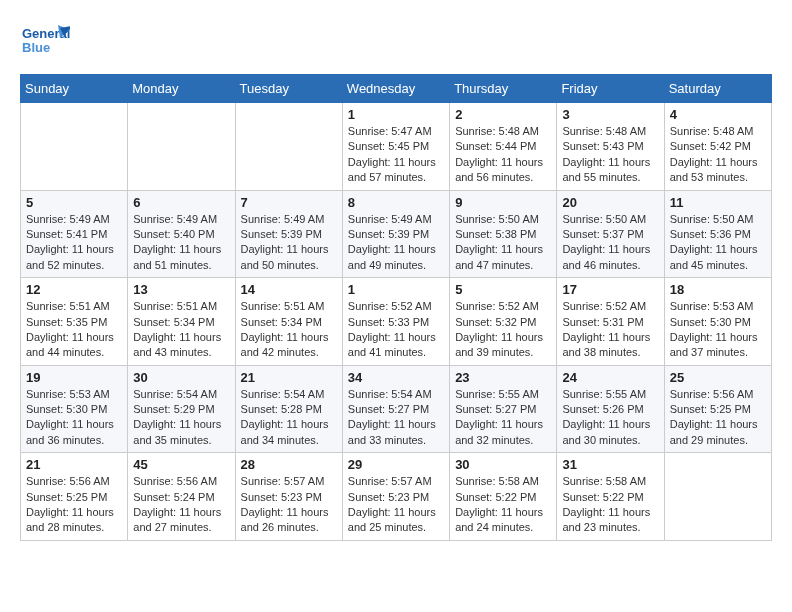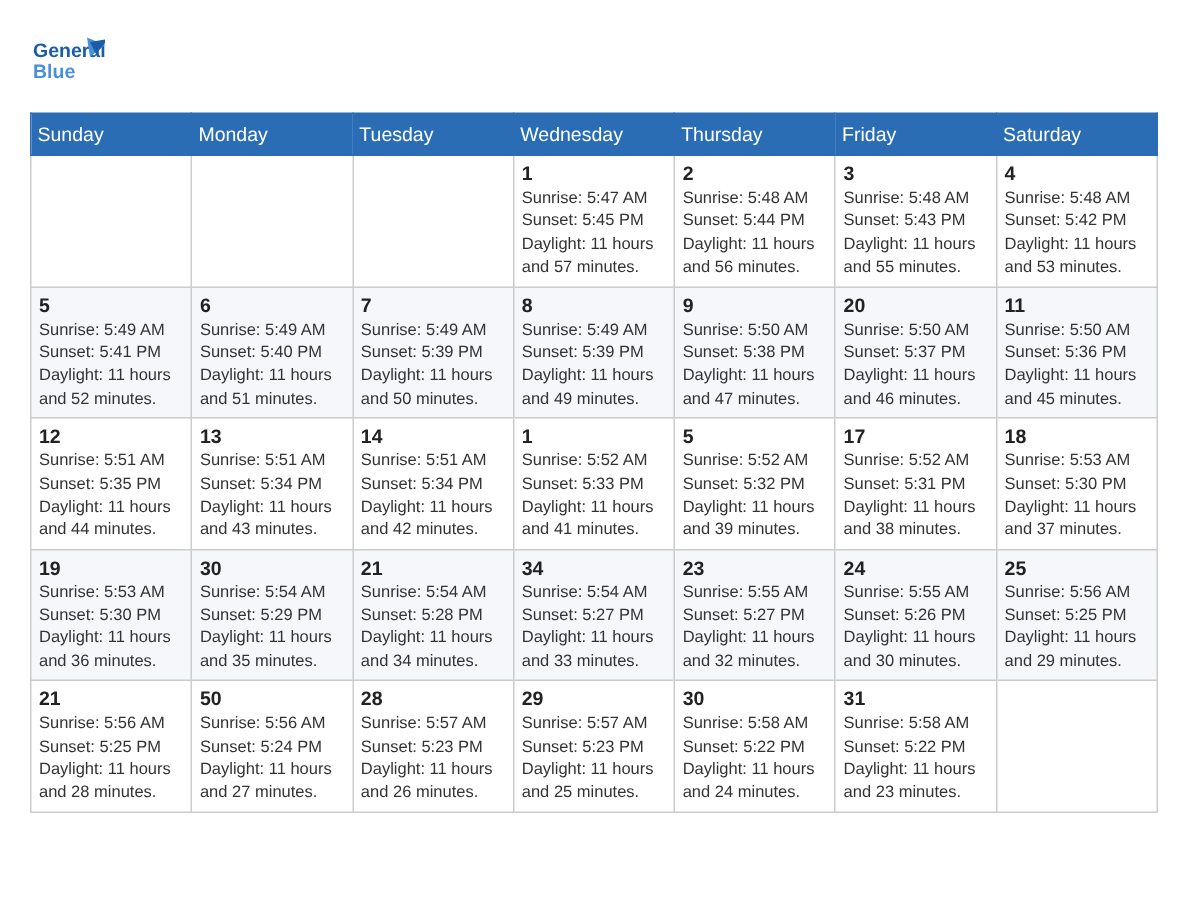--- a/index.html
+++ b/index.html
@@ -219,21 +219,21 @@
           <span class="day-number">25</span>
           <div class="day-info">Sunrise: 5:56 AM<br>Sunset: 5:25 PM<br>Daylight: 11 hours and 29 minutes.</div>
         </td>
       </tr>
       <tr>
         <td>
           <span class="day-number">21</span>
           <div class="day-info">Sunrise: 5:56 AM<br>Sunset: 5:25 PM<br>Daylight: 11 hours and 28 minutes.</div>
         </td>
         <td>
-          <span class="day-number">50</span>
+          <span class="day-number">45</span>
           <div class="day-info">Sunrise: 5:56 AM<br>Sunset: 5:24 PM<br>Daylight: 11 hours and 27 minutes.</div>
         </td>
         <td>
           <span class="day-number">28</span>
           <div class="day-info">Sunrise: 5:57 AM<br>Sunset: 5:23 PM<br>Daylight: 11 hours and 26 minutes.</div>
         </td>
         <td>
           <span class="day-number">29</span>
           <div class="day-info">Sunrise: 5:57 AM<br>Sunset: 5:23 PM<br>Daylight: 11 hours and 25 minutes.</div>
         </td>

